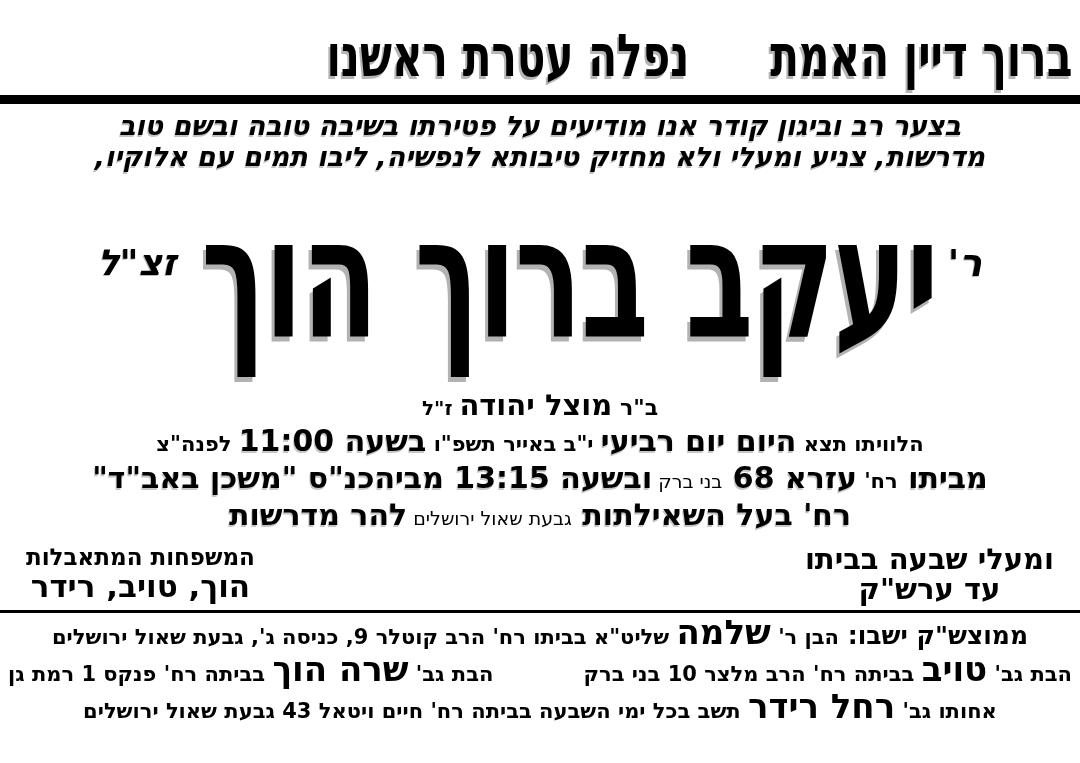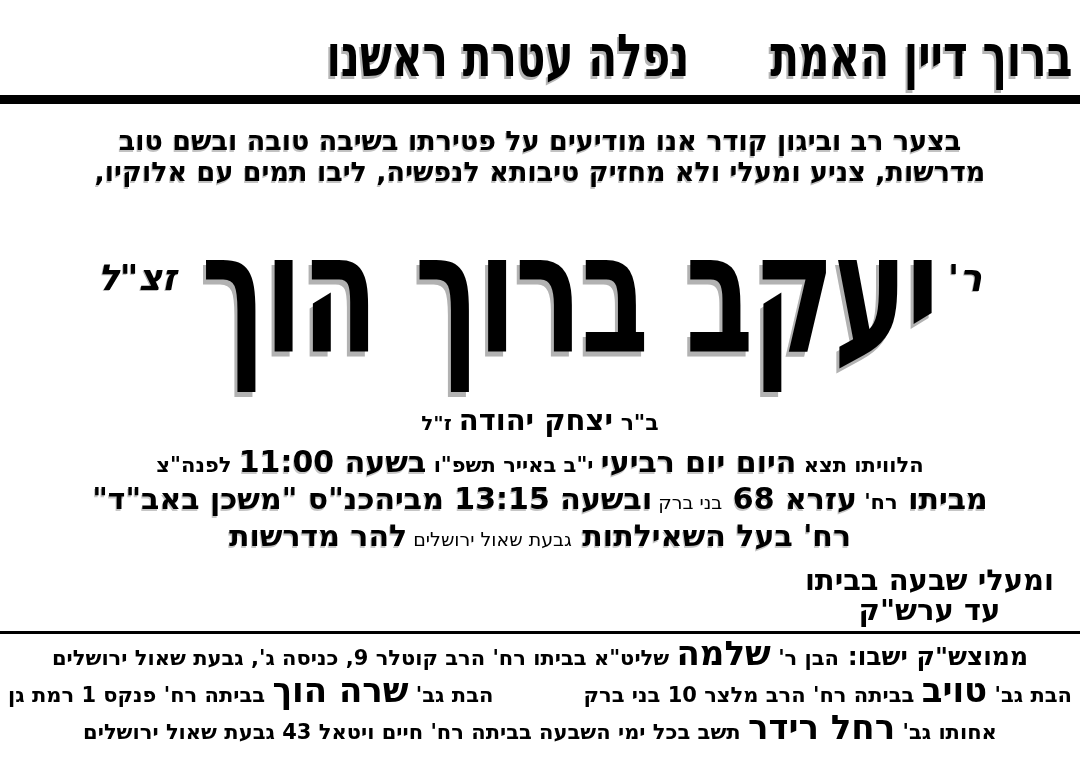--- a/index.html
+++ b/index.html
@@ -16,21 +16,21 @@
     transform:scale(0.98,1.38);transform-origin:bottom right;white-space:nowrap;
     text-shadow:-2px 2px 0 #b5b5b5;
   }
   .hdr-t2{margin-right:74px;}
 
   .rule{background:#000;width:100%;}
   .rule-thick{height:9px;margin-top:9px;}
   .rule-thin{height:3px;margin-top:6px;}
 
   
-  .intro{text-align:center;margin-top:21px;}
+  .intro{text-align:center;margin-top:6px;font-style:italic;}
   .intro-line{
     font-weight:700;font-size:27px;line-height:31px;white-space:nowrap;
     text-shadow:-1px 1.5px 0 #c2c2c2;
   }
 
   
   .name-row{display:flex;justify-content:center;align-items:center;height:212px;margin-top:2px;}
   .name-prefix{
     font-size:38px;font-weight:700;font-style:italic;line-height:1;
     margin-bottom:34px;margin-left:6px;text-shadow:-1px 1px 0 #bbb;
@@ -45,21 +45,21 @@
     margin-bottom:34px;margin-right:22px;text-shadow:-1px 1px 0 #bbb;
   }
 
   
   .father-line{text-align:center;margin-top:4px;line-height:30px;}
   .fa{font-size:22px;font-weight:700;}
   .fb{font-size:29px;font-weight:700;}
   .fc{font-size:20px;font-weight:700;}
 
   
-  .funeral{text-align:center;margin-top:6px;}
+  .funeral{text-align:center;}
   .fun-line{line-height:32px;white-space:nowrap;}
   .seg-b{font-size:30px;font-weight:700;text-shadow:-1px 1.5px 0 #c6c6c6;}
   .seg-s{font-size:21px;font-weight:700;}
   .seg-xs{font-size:19px;font-weight:400;}
 
   
   .shiva{display:flex;justify-content:space-between;align-items:flex-start;padding:8px 26px 0 26px;}
   .shiva-col{text-align:center;}
   .sh-b{font-size:29px;font-weight:700;line-height:30px;white-space:nowrap;}
   .fam-label{font-size:23px;font-weight:700;line-height:27px;white-space:nowrap;}
@@ -90,39 +90,43 @@
     <div class="intro-line">מדרשות, צניע ומעלי ולא מחזיק טיבותא לנפשיה, ליבו תמים עם אלוקיו,</div>
   </section>
 
   <section class="name-row">
     <span class="name-prefix">ר'</span>
     <span class="name-big">יעקב ברוך הוך</span>
     <span class="name-honorific">זצ"ל</span>
   </section>
 
   <div class="father-line">
-    <span class="fa">ב"ר </span><span class="fb">יצחק יהודה</span><span class="fc"> ז"ל</span>
+    <span class="fa">ב"ר </span><span class="fb">מוצל יהודה</span><span class="fc"> ז"ל</span>
   </div>
 
   <section class="funeral">
     <div class="fun-line">
       <span class="seg-s">הלוויתו תצא </span><span class="seg-b">היום יום רביעי</span><span class="seg-s"> י"ב באייר תשפ"ו </span><span class="seg-b">בשעה 11:00</span><span class="seg-s"> לפנה"צ</span>
     </div>
     <div class="fun-line">
       <span class="seg-b">מביתו </span><span class="seg-s">רח' </span><span class="seg-b">עזרא 68 </span><span class="seg-xs">בני ברק </span><span class="seg-b">ובשעה 13:15 מביהכנ"ס "משכן באב"ד"</span>
     </div>
     <div class="fun-line">
       <span class="seg-b">רח' בעל השאילתות </span><span class="seg-xs">גבעת שאול ירושלים </span><span class="seg-b">להר מדרשות</span>
     </div>
   </section>
 
   <section class="shiva">
     <div class="shiva-col">
       <div class="sh-b">ומעלי שבעה בביתו</div>
       <div class="sh-b">עד ערש"ק</div>
+    </div>
+    <div class="shiva-col">
+      <div class="fam-label">המשפחות המתאבלות</div>
+      <div class="fam-names">הוך, טויב, רידר</div>
     </div>
   </section>
 
   <div class="rule rule-thin"></div>
 
   <section class="bottom">
     <div class="b-line">
       <span class="b-lead">ממוצש"ק ישבו: </span><span class="b-reg">הבן ר' </span><span class="b-name">שלמה</span><span class="b-reg"> שליט"א בביתו רח' הרב קוטלר 9, כניסה ג', גבעת שאול ירושלים</span>
     </div>
     <div class="b-line2">

